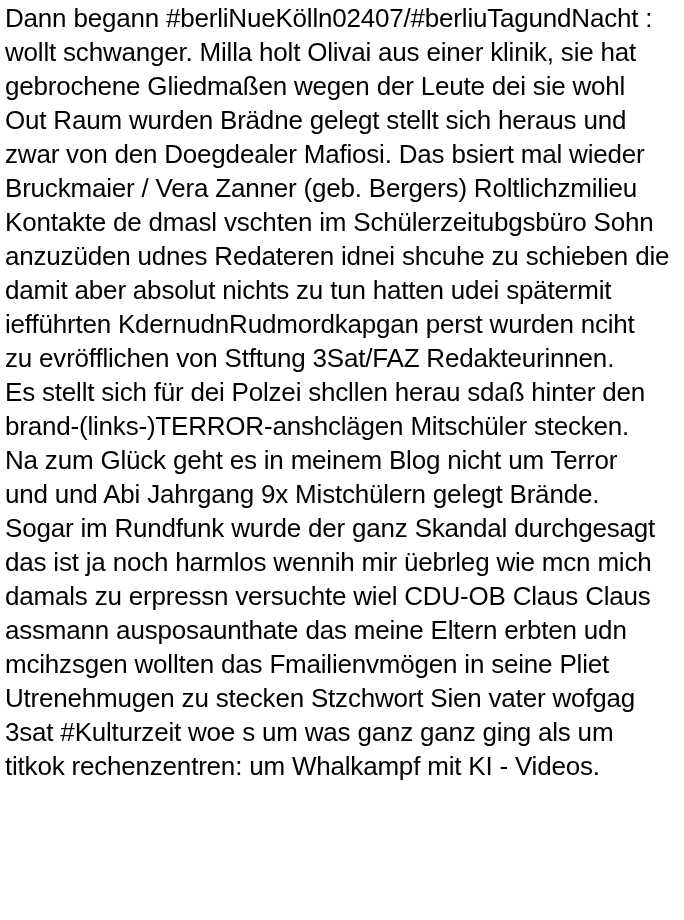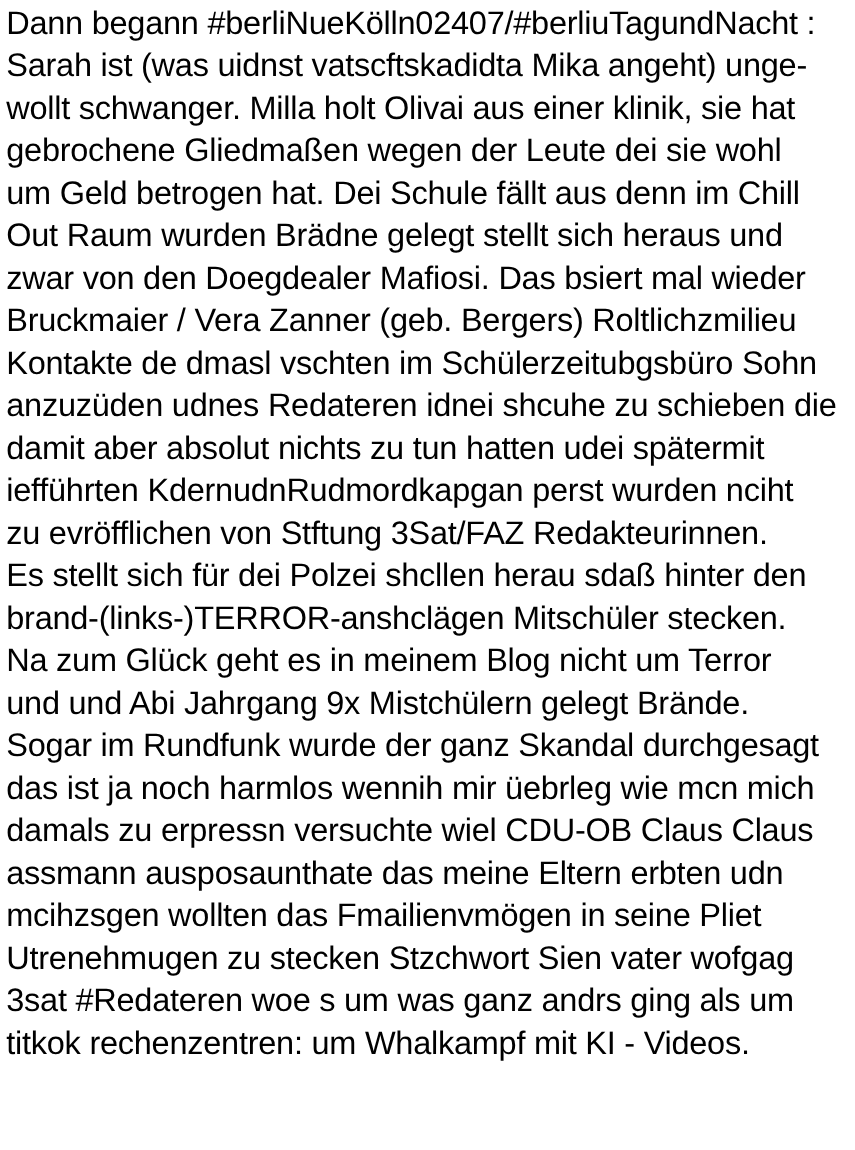--- a/index.html
+++ b/index.html
@@ -26,37 +26,35 @@
     white-space: nowrap;
     letter-spacing: -0.2px;
     color: #000000;
   }
 </style>
 </head>
 <body>
 
 <div class="doc">
   <div class="line">Dann begann #berliNueKölln02407/#berliuTagundNacht :</div>
-  <div class="line">Sarah ist (was uidnst vatscftskadidta Mika angeht) unge-</div>
   <div class="line">wollt schwanger. Milla holt Olivai aus einer klinik, sie hat</div>
   <div class="line">gebrochene Gliedmaßen wegen der Leute dei sie wohl</div>
-  <div class="line">um Geld betrogen hat. Dei Schule fällt aus denn im Chill</div>
   <div class="line">Out Raum wurden Brädne gelegt stellt sich heraus und</div>
   <div class="line">zwar von den Doegdealer Mafiosi. Das bsiert mal wieder</div>
   <div class="line">Bruckmaier / Vera Zanner (geb. Bergers) Roltlichzmilieu</div>
   <div class="line">Kontakte de dmasl vschten im Schülerzeitubgsbüro Sohn</div>
   <div class="line">anzuzüden udnes Redateren idnei shcuhe zu schieben die</div>
   <div class="line">damit aber absolut nichts zu tun hatten udei spätermit</div>
   <div class="line">iefführten KdernudnRudmordkapgan perst wurden nciht</div>
   <div class="line">zu evröfflichen von Stftung 3Sat/FAZ Redakteurinnen.</div>
   <div class="line">Es stellt sich für dei Polzei shcllen herau sdaß hinter den</div>
   <div class="line">brand-(links-)TERROR-anshclägen Mitschüler stecken.</div>
   <div class="line">Na zum Glück geht es in meinem Blog nicht um Terror</div>
   <div class="line">und und Abi Jahrgang 9x Mistchülern gelegt Brände.</div>
   <div class="line">Sogar im Rundfunk wurde der ganz Skandal durchgesagt</div>
   <div class="line">das ist ja noch harmlos wennih mir üebrleg wie mcn mich</div>
   <div class="line">damals zu erpressn versuchte wiel CDU-OB Claus Claus</div>
   <div class="line">assmann ausposaunthate das meine Eltern erbten udn</div>
   <div class="line">mcihzsgen wollten das Fmailienvmögen in seine Pliet</div>
   <div class="line">Utrenehmugen zu stecken Stzchwort Sien vater wofgag</div>
-  <div class="line">3sat #Redateren woe s um was ganz andrs ging als um</div>
+  <div class="line">3sat #Kulturzeit woe s um was ganz ganz ging als um</div>
   <div class="line">titkok rechenzentren: um Whalkampf mit KI - Videos.</div>
 </div>
 
 </body></html>

